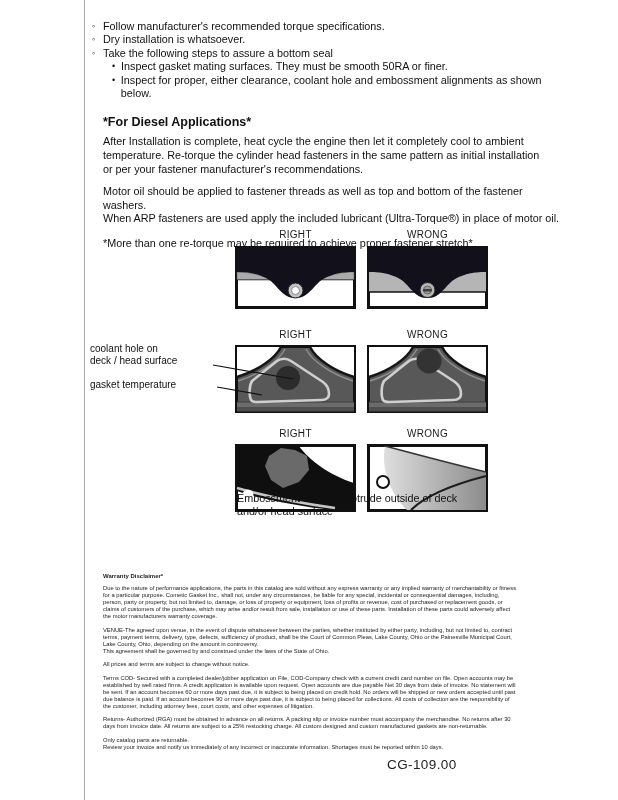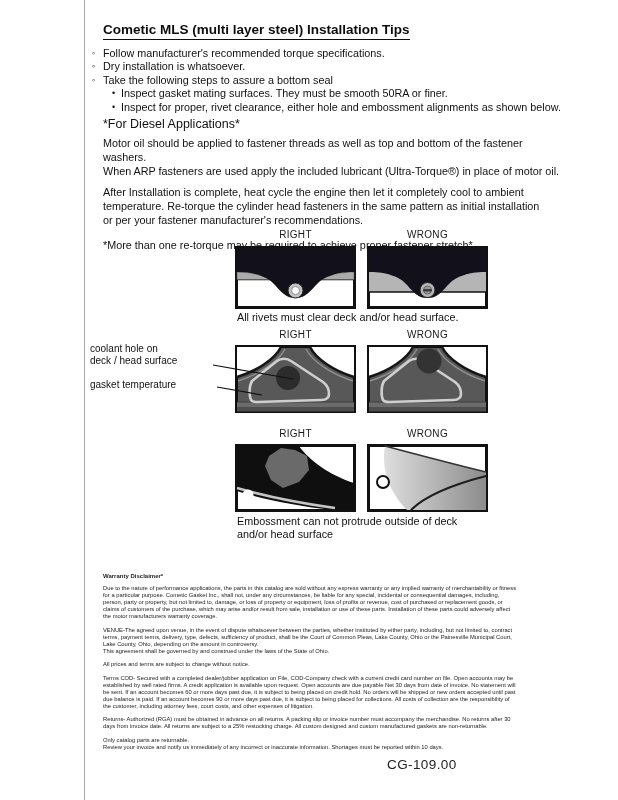--- a/index.html
+++ b/index.html
@@ -9,72 +9,71 @@
   }
   .left-rule{position:absolute;left:84px;top:0;width:1px;height:800px;background:#a9a9a9;}
   .top-text{position:absolute;left:103px;top:20px;width:462px;}
   .doc-title{display:inline-block;font-size:13.5px;font-weight:700;color:#0d0d0d;
     border-bottom:1.6px solid #0d0d0d;padding-bottom:2px;margin:0 0 7px 0;}
   .bullets{font-size:10.8px;line-height:13.4px;}
   .bullet-row{display:flex;margin-left:-11px;}
   .bullet-row .b{width:11px;text-align:left;font-size:9px;line-height:13.4px;}
   .sub-row{display:flex;margin-left:9px;}
   .sub-row .b{width:9px;font-size:9px;line-height:13.4px;}
-  .diesel-h{font-size:12.5px;font-weight:400;margin:3px 0 6px 0;}
+  .diesel-h{font-size:12.5px;font-weight:700;margin:15px 0 6px 0;}
   .para{font-size:10.8px;line-height:13.8px;margin:0 0 8px 0;white-space:pre-line;}
   .note{font-size:10.8px;margin-top:11px;}
   .rw-label{position:absolute;width:121px;text-align:center;font-size:10px;color:#1a1a1a;letter-spacing:.3px;}
   .panel{position:absolute;}
   .caption{position:absolute;font-size:10.8px;color:#111;white-space:pre-line;line-height:12.5px;}
   .anno{position:absolute;font-size:10px;line-height:12px;text-align:left;color:#111;white-space:pre-line;}
   .leaders{position:absolute;left:0;top:0;pointer-events:none;}
   .disclaimer{position:absolute;left:103px;top:573px;width:414px;color:#222;}
   .disclaimer h4{font-size:6px;margin:0 0 6px 0;font-weight:700;}
   .disclaimer p{font-size:5.8px;line-height:7px;margin:0 0 6.5px 0;}
   .disclaimer p.tight{margin-bottom:0;}
   .footer-code{position:absolute;left:387px;top:757px;font-size:13.5px;letter-spacing:.4px;color:#222;}
 </style>
 </head>
 <body>
 
 <div class="page">
   <div class="left-rule"></div>
 
   <div class="top-text">
-    <h1 class="doc-title">Cometic MLS (multi layer steel) Installation Tips</h1>
 
     <div class="bullets">
       <div class="bullet-row">
         <span class="b">◦</span>
         <span>Follow manufacturer's recommended torque specifications.</span>
       </div>
       <div class="bullet-row">
         <span class="b">◦</span>
         <span>Dry installation is whatsoever.</span>
       </div>
       <div class="bullet-row">
         <span class="b">◦</span>
         <span>Take the following steps to assure a bottom seal</span>
       </div>
       <div class="sub-row">
         <span class="b">•</span>
         <span>Inspect gasket mating surfaces.  They must be smooth 50RA or finer.</span>
       </div>
       <div class="sub-row">
         <span class="b">•</span>
-        <span>Inspect for proper, rivet clearance, either hole and embossment alignments as shown below.</span>
+        <span>Inspect for proper, either clearance, coolant hole and embossment alignments as shown below.</span>
       </div>
     </div>
 
     <h2 class="diesel-h">*For Diesel Applications*</h2>
-    <p class="para">Motor oil should be applied to fastener threads as well as top and bottom of the fastener washers.
-When ARP fasteners are used apply the included lubricant (Ultra-Torque®) in place of motor oil.</p>
     <p class="para">After Installation is complete, heat cycle the engine then let it completely cool to ambient
 temperature. Re-torque the cylinder head fasteners in the same pattern as initial installation
 or per your fastener manufacturer's recommendations.</p>
+    <p class="para">Motor oil should be applied to fastener threads as well as top and bottom of the fastener washers.
+When ARP fasteners are used apply the included lubricant (Ultra-Torque®) in place of motor oil.</p>
     <p class="note">*More than one re-torque may be required to achieve proper fastener stretch*</p>
   </div>
 
   <div class="rw-label" style="left:235px;top:229px;">RIGHT</div>
   <div class="rw-label" style="left:367px;top:229px;">WRONG</div>
 
   <svg class="panel" style="left:235px;top:246px;" width="121" height="63" viewBox="0 0 121 63">
     <rect x="1.5" y="1.5" width="118" height="60" fill="#ffffff" stroke="#111" stroke-width="3"></rect>
     <line x1="2" y1="33.5" x2="119" y2="33.5" stroke="#111" stroke-width="1.4"></line>
     <path d="M2,26 C12,26 22,28 30,31 L38,33.5 L2,33.5 Z" fill="#ababab" stroke="#555" stroke-width="0.5"></path>
@@ -87,21 +86,20 @@
   <svg class="panel" style="left:367px;top:246px;" width="121" height="63" viewBox="0 0 121 63">
     <rect x="1.5" y="1.5" width="118" height="60" fill="#ffffff" stroke="#111" stroke-width="3"></rect>
     <path d="M2,26 C14,26 23,28 31,32 C43,38 46,52 60.5,52 C75,52 78,38 90,32 C98,28 107,26 119,26 L119,46 L2,46 Z" fill="#b5b5b5"></path>
     <line x1="2" y1="46" x2="119" y2="46" stroke="#111" stroke-width="1.4"></line>
     <path d="M2,2 L119,2 L119,26 C107,26 98,28 90,32 C78,38 75,52 60.5,52 C46,52 43,38 31,32 C23,28 14,26 2,26 Z" fill="#12101a"></path>
     <circle cx="60.5" cy="44" r="7.5" fill="#b5b5b5" stroke="#222" stroke-width="1"></circle>
     <circle cx="60.5" cy="44" r="4" fill="#9a9a9a" stroke="#666" stroke-width="1"></circle>
     <rect x="56" y="43" width="9" height="2.6" rx="1" fill="#3d3d3d"></rect>
   </svg>
 
-  <div class="caption" style="left:237px;top:311px;">All rivets must clear deck and/or head surface.</div>
 
   <div class="rw-label" style="left:235px;top:329px;">RIGHT</div>
   <div class="rw-label" style="left:367px;top:329px;">WRONG</div>
 
   <div class="anno" style="left:90px;top:343px;width:121px;">coolant hole on
 deck / head surface</div>
   <div class="anno" style="left:90px;top:379px;width:126px;">gasket temperature</div>
 
   <svg class="panel" style="left:235px;top:345px;" width="121" height="68" viewBox="0 0 121 68">
     <rect x="1.5" y="1.5" width="118" height="65" fill="#585858" stroke="#111" stroke-width="3"></rect>
@@ -152,21 +150,21 @@
         <stop offset="1" stop-color="#8c8c8c"></stop>
       </linearGradient>
     </defs>
     <rect x="1.5" y="1.5" width="118" height="65" fill="#ffffff" stroke="#111" stroke-width="3"></rect>
     <path d="M18,2 C48,10 86,20 119,28 L119,66 L40,66 C22,48 14,24 18,2 Z" fill="url(#g3)"></path>
     <path d="M18,2 C48,10 86,20 119,28" fill="none" stroke="#333" stroke-width="1.5"></path>
     <path d="M44,66 C60,50 88,40 119,32" fill="none" stroke="#1e1e1e" stroke-width="2.2"></path>
     <circle cx="16" cy="38" r="6" fill="#ffffff" stroke="#111" stroke-width="2"></circle>
   </svg>
 
-  <div class="caption" style="left:237px;top:515px;">Embossment can not protrude outside of deck
+  <div class="caption" style="left:237px;top:492px;">Embossment can not protrude outside of deck
 and/or head surface</div>
 
   <svg class="leaders" width="618" height="800" viewBox="0 0 618 800">
     <line x1="213" y1="365" x2="293" y2="379" stroke="#111" stroke-width="1.2"></line>
     <line x1="217" y1="387" x2="262" y2="395" stroke="#111" stroke-width="1.2"></line>
   </svg>
 
   <div class="disclaimer">
     <h4>Warranty Disclaimer*</h4>
     <p>Due to the nature of performance applications, the parts in this catalog are sold without any express warranty or any implied warranty of merchantability or fitness for a particular purpose.  Cometic Gasket Inc., shall not, under any circumstances, be liable for any special, incidental or consequential damages, including, person, party or property, but not limited to, damage, or loss of property or equipment, loss of profits or revenue, cost of purchased or replacement goods, or claims of customers of the purchase, which may arise and/or result from sale, installation or use of these parts.  Installation of these parts could adversely affect the motor manufacturers warranty coverage.</p>

